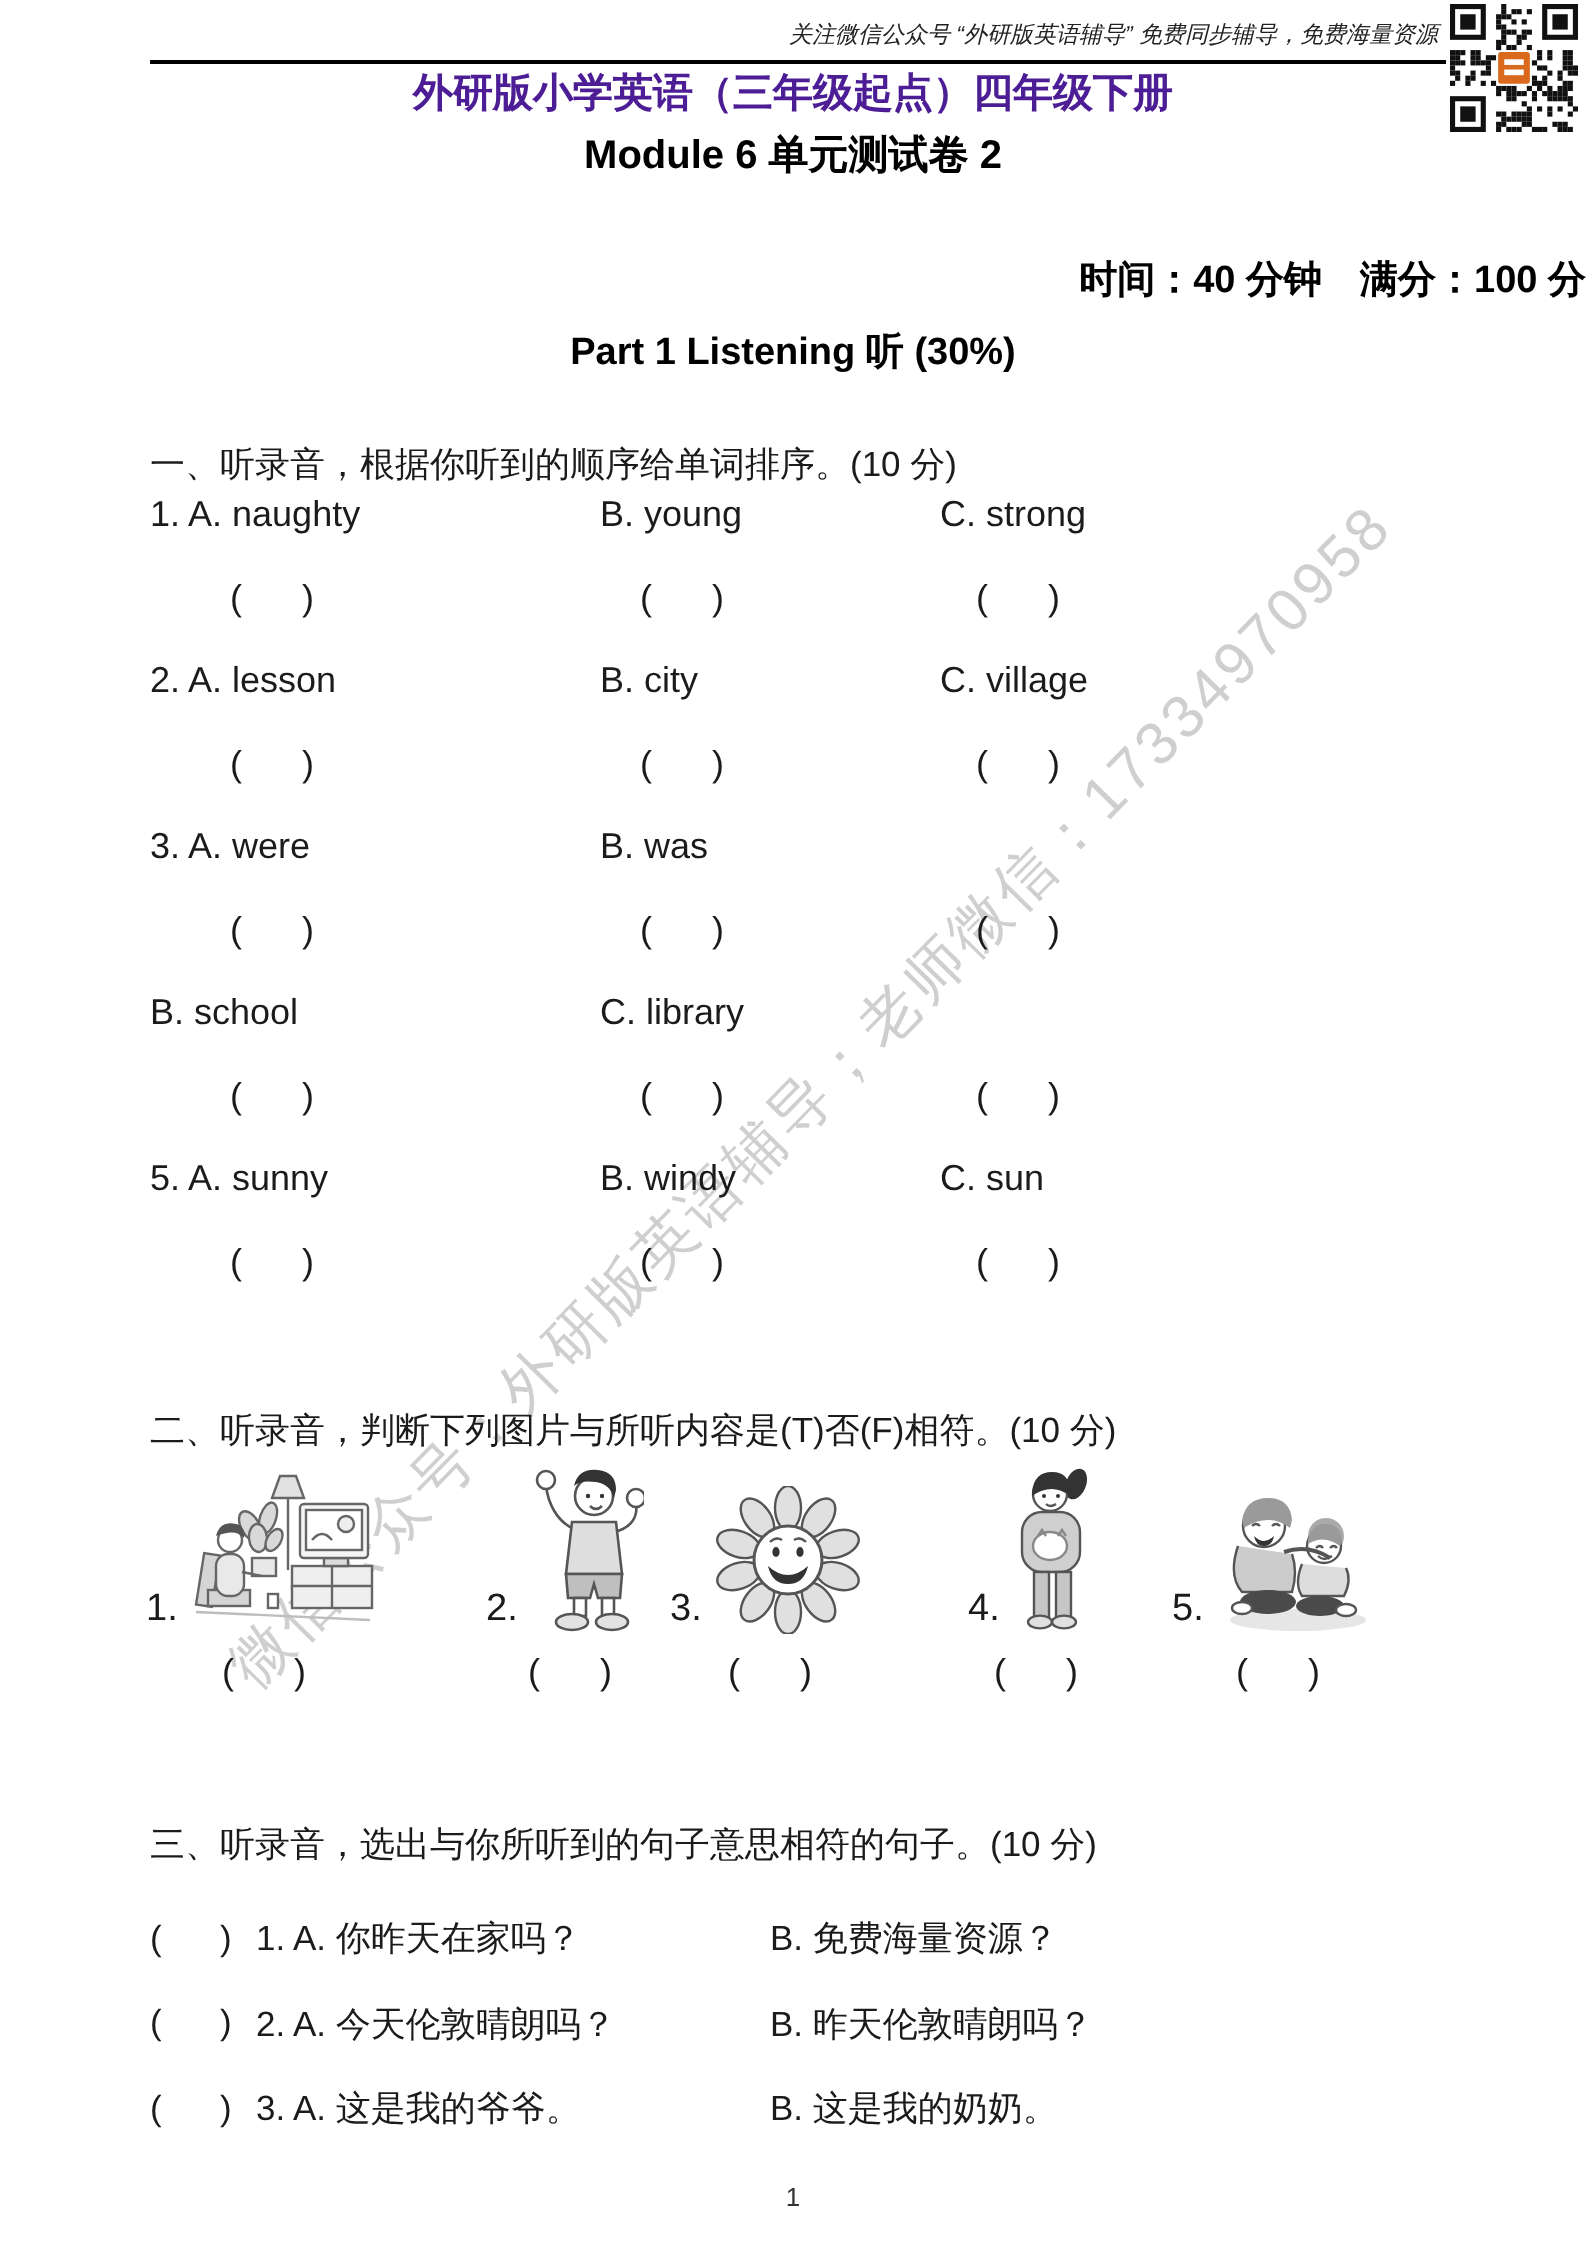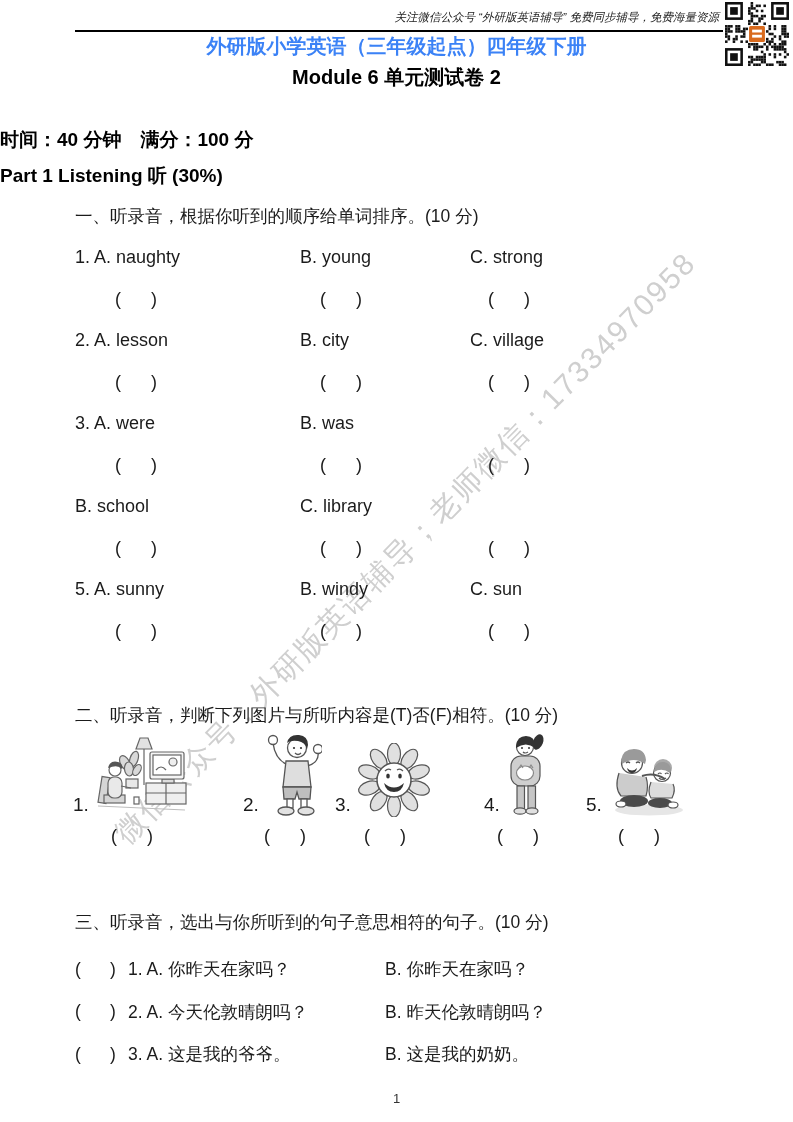--- a/index.html
+++ b/index.html
@@ -5,29 +5,29 @@
   html,body{margin:0;padding:0;background:#ffffff;}
   .page{position:relative;width:793px;height:1122px;background:#fff;overflow:hidden;
         font-family:"Liberation Sans","DejaVu Sans",sans-serif;color:#1b1b1b;}
   .watermark{position:absolute;left:106px;top:824px;transform:rotate(-45.5deg);
              transform-origin:0 0;font-size:30px;letter-spacing:2px;color:#cfcfcf;
              white-space:nowrap;z-index:0;}
   .header-note{position:absolute;top:10px;right:74px;font-size:11.5px;color:#222;z-index:1;font-style:italic;}
   .header-rule{position:absolute;left:75px;width:648px;top:30px;border-top:2px solid #000;z-index:1;}
   .qr{position:absolute;top:2px;right:4px;width:64px;height:64px;z-index:1;}
   .title1{position:absolute;top:33px;left:0;width:100%;text-align:center;
-          font-size:20px;font-weight:700;color:#3b82f6;margin:0;z-index:1;}
+          font-size:20px;font-weight:700;color:#4c1d95;margin:0;z-index:1;}
   .title2{position:absolute;top:64px;left:0;width:100%;text-align:center;
           font-size:20px;font-weight:700;color:#000;margin:0;z-index:1;}
-  .meta{position:absolute;top:127px;left:0;width:100%;text-align:left;
+  .meta{position:absolute;top:127px;left:0;width:100%;text-align:right;
         font-size:19px;font-weight:700;color:#000;z-index:1;}
-  .part{position:absolute;top:163px;left:0;width:100%;text-align:left;
+  .part{position:absolute;top:163px;left:0;width:100%;text-align:center;
         font-size:19px;font-weight:700;color:#000;z-index:1;}
   .sec-title{position:absolute;left:75px;font-size:17.5px;z-index:1;white-space:nowrap;}
-  .sec1-title{top:204px;}
+  .sec1-title{top:220px;}
   .sec2-title{top:703px;}
   .sec3-title{top:910px;}
   .sec1-rows{position:absolute;left:75px;top:237px;width:650px;z-index:1;}
   .row{display:grid;grid-template-columns:225px 170px 1fr;height:41.5px;align-items:center;
        font-size:18px;}
   .paren{white-space:pre;}
   .paren-row .cell{padding-left:40px;}
   .paren-row .cell:nth-child(2){padding-left:20px;}
   .paren-row .cell:nth-child(3){padding-left:18px;}
   .pic-item{position:absolute;top:731px;display:flex;flex-direction:column;z-index:1;}
@@ -425,21 +425,21 @@
       </svg>
     </div>
     <div class="pic-paren paren">(      )</div>
   </div>
 
   <div class="sec-title sec3-title">三、听录音，选出与你所听到的句子意思相符的句子。(10 分)</div>
   <div class="sec3-rows">
       <div class="s3-row">
         <span class="paren">(      )</span>
         <span class="s3-a">1. A. 你昨天在家吗？</span>
-        <span class="s3-b">B. 你昨天在家吗？</span>
+        <span class="s3-b">B. 免费海量资源？</span>
       </div>
       <div class="s3-row">
         <span class="paren">(      )</span>
         <span class="s3-a">2. A. 今天伦敦晴朗吗？</span>
         <span class="s3-b">B. 昨天伦敦晴朗吗？</span>
       </div>
       <div class="s3-row">
         <span class="paren">(      )</span>
         <span class="s3-a">3. A. 这是我的爷爷。</span>
         <span class="s3-b">B. 这是我的奶奶。</span>

